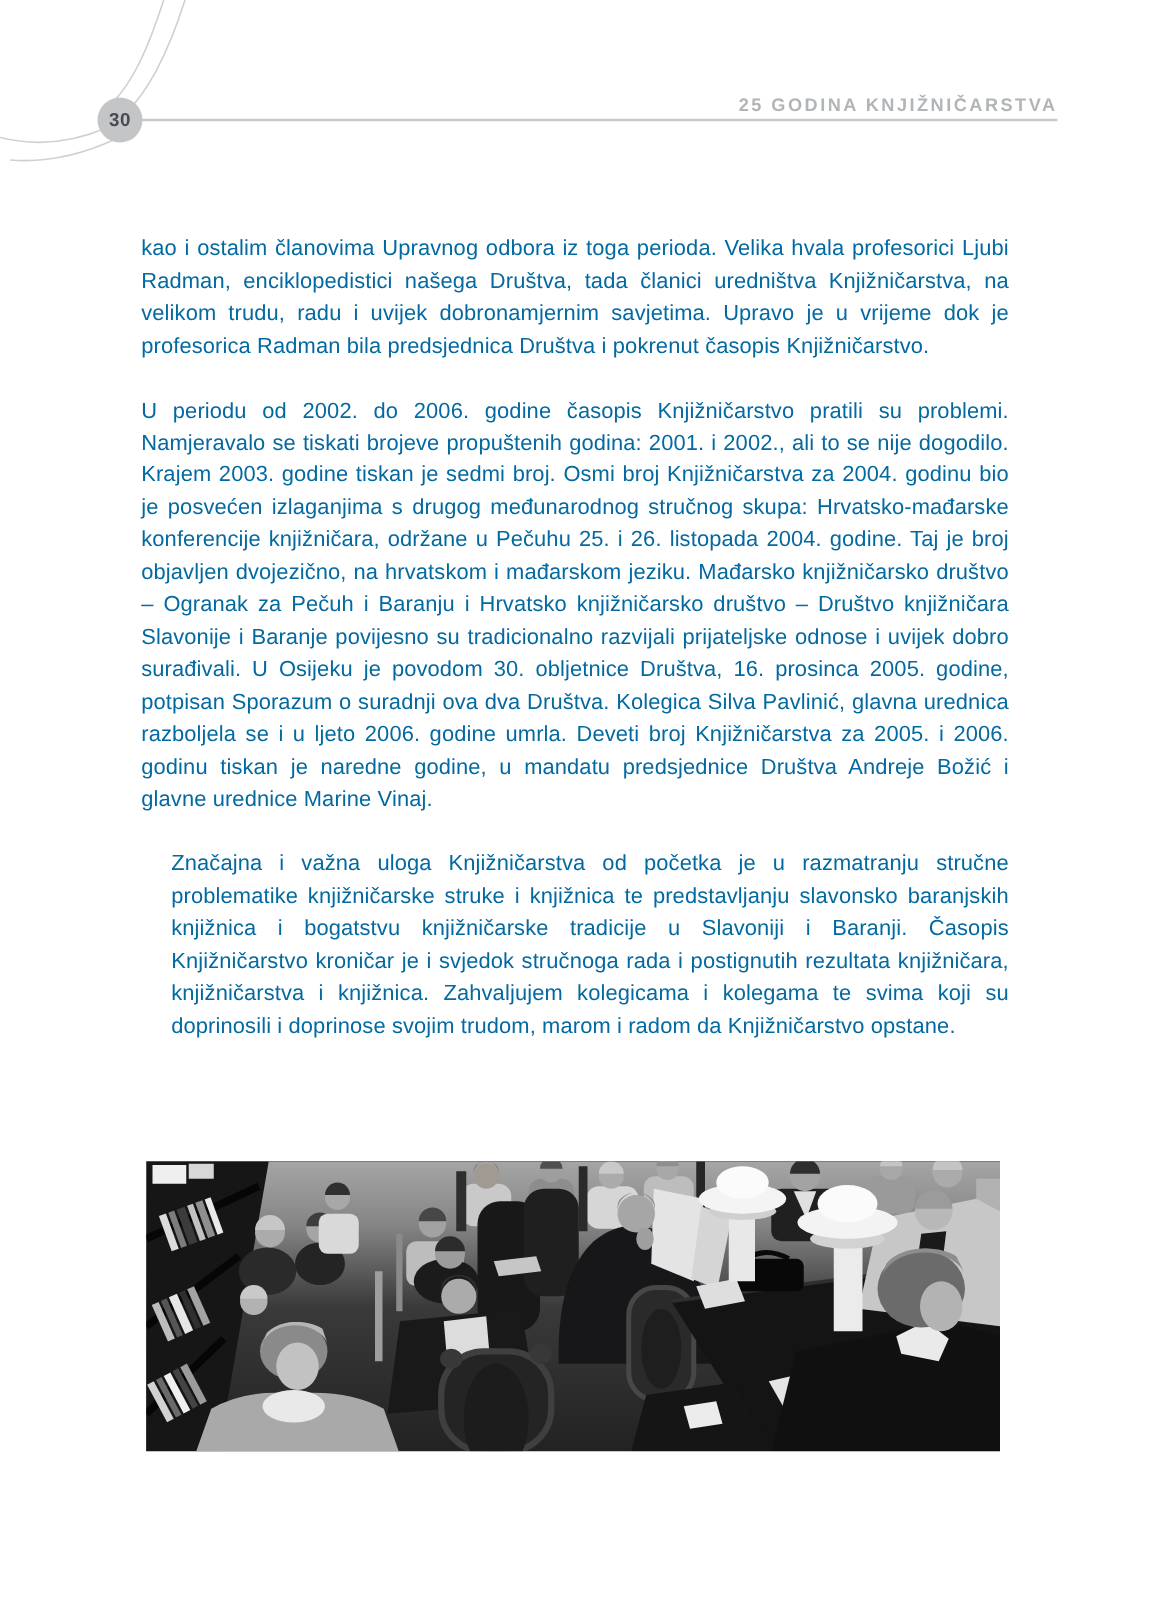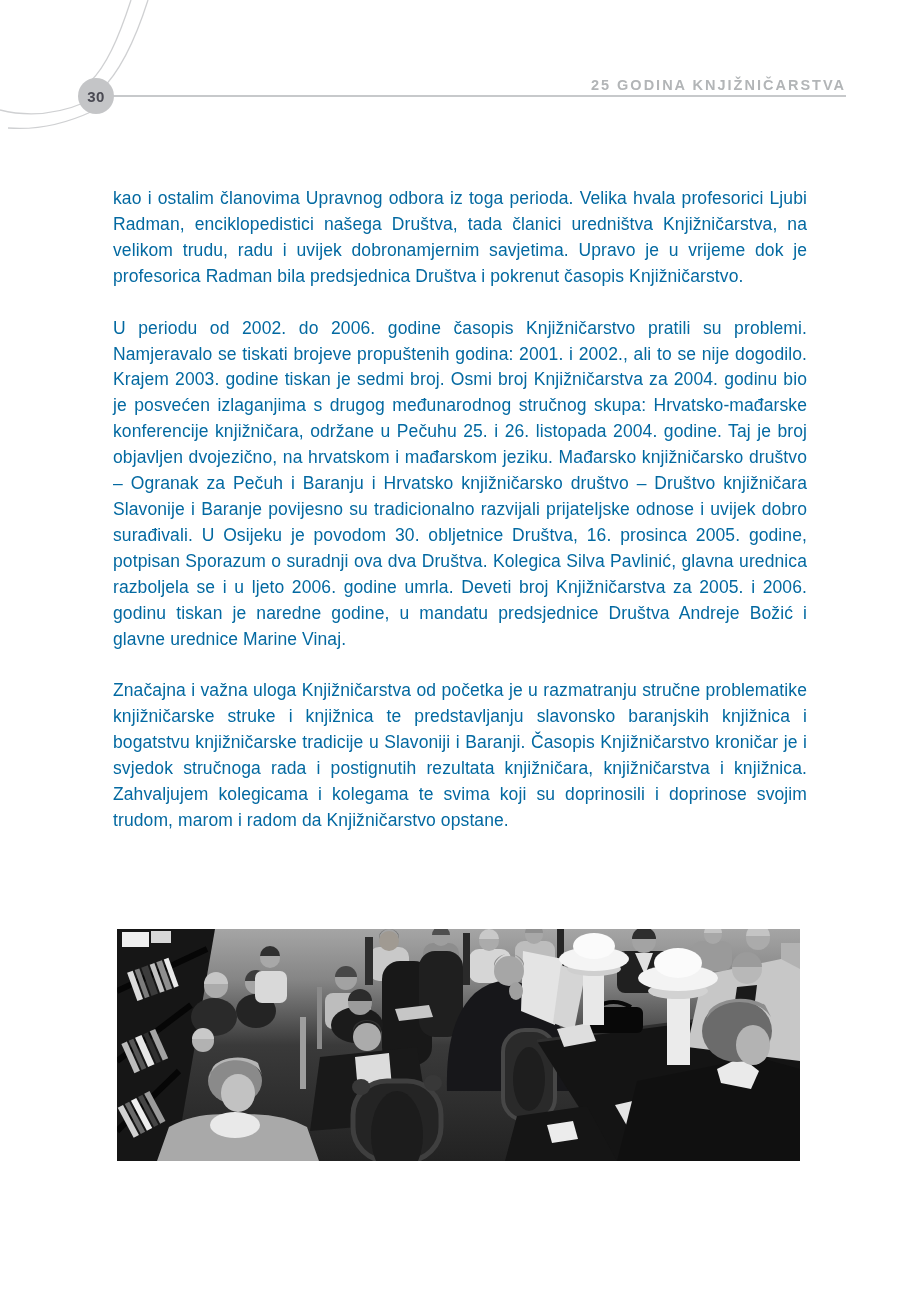--- a/index.html
+++ b/index.html
@@ -54,21 +54,21 @@
     left: 113px; top: 186px;
     width: 694px;
     font-size: 17.5px;
     line-height: 25.9px;
     color: #0369a1;
     text-align: justify;
     text-align-last: left;
     letter-spacing: 0.1px;
   }
   .content p { margin: 0 0 26px 0; }
-  .content p:last-child { margin-bottom: 0; }
+  .content p:last-child { margin-bottom: 0; margin-left: 24px; }
   .photo-figure {
     position: absolute;
     left: 117px; top: 929px;
     width: 683px; height: 232px;
     overflow: hidden;
     background: #2b2b2b;
   }
   .photo-figure svg { display: block; }
 </style>
 </head>

